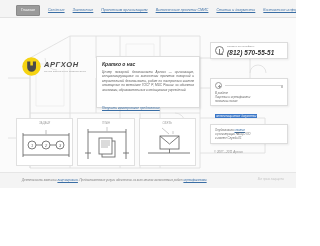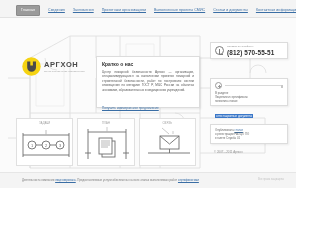--- a/index.html
+++ b/index.html
@@ -6,20 +6,21 @@
   html, body {
     width: 296px; height: 246px;
     background: #ffffff;
     font-family: "Liberation Sans", sans-serif;
     overflow: hidden;
   }
   #page {
     position: relative;
     width: 296px; height: 232px;
     background: #ffffff;
+    font-style: italic;
   }
 
   
   .plan-bg {
     position: absolute;
     left: 0; top: 18px;
     width: 296px; height: 168px;
     background: #fbfbfb;
   }
   .plan-bg svg { display: block; }

